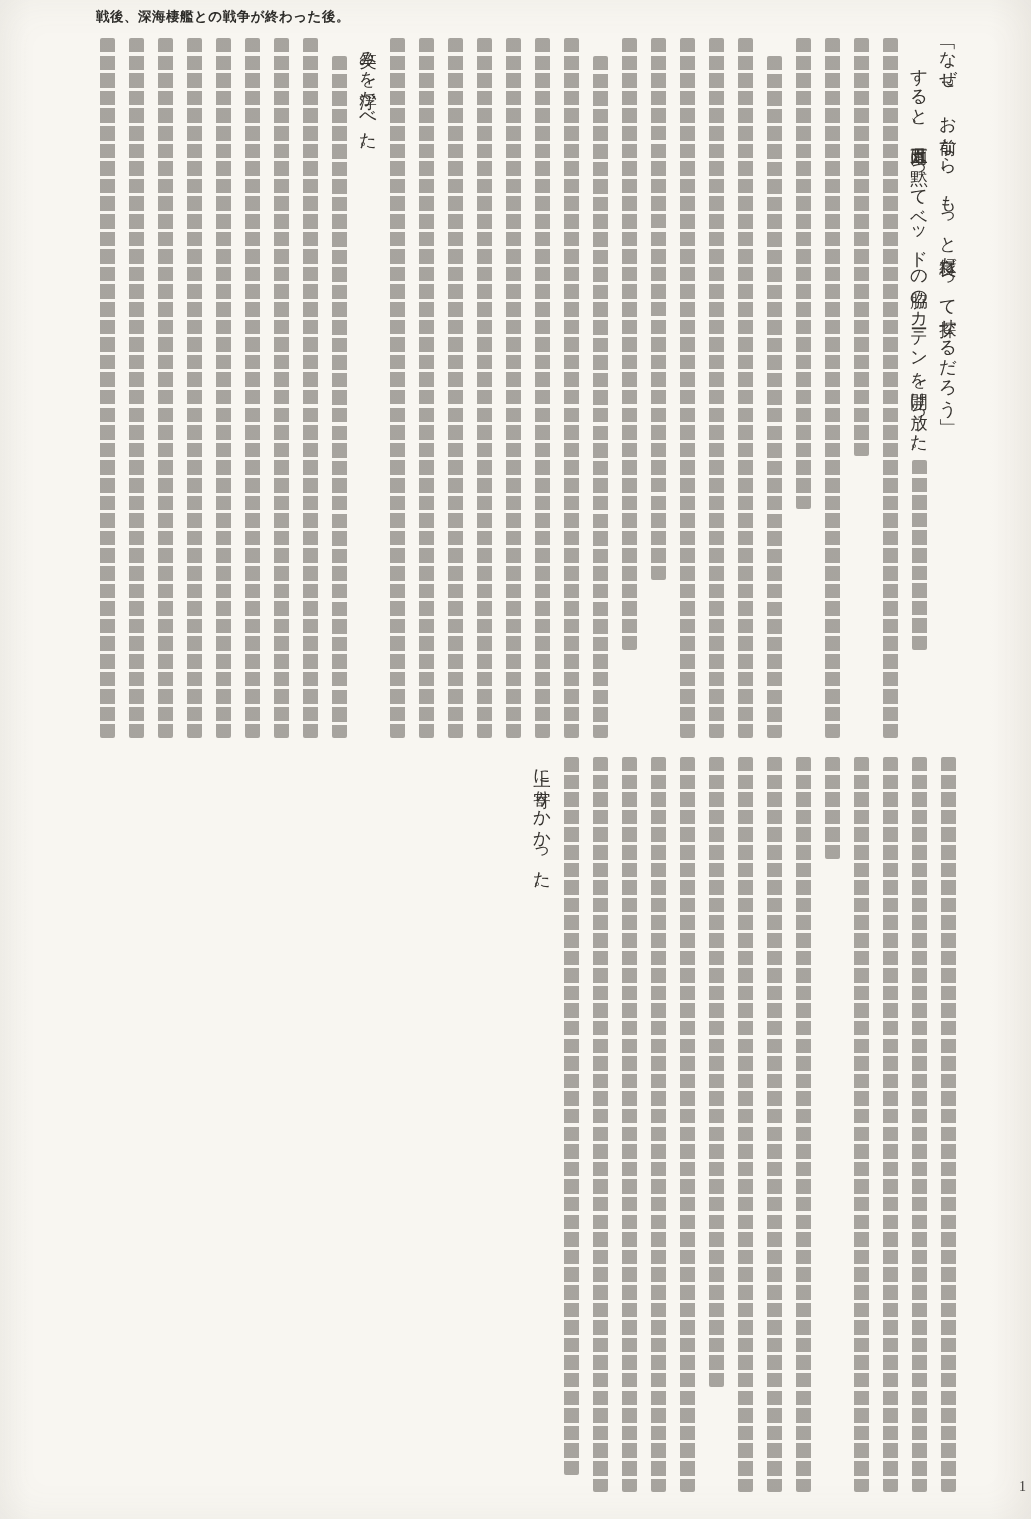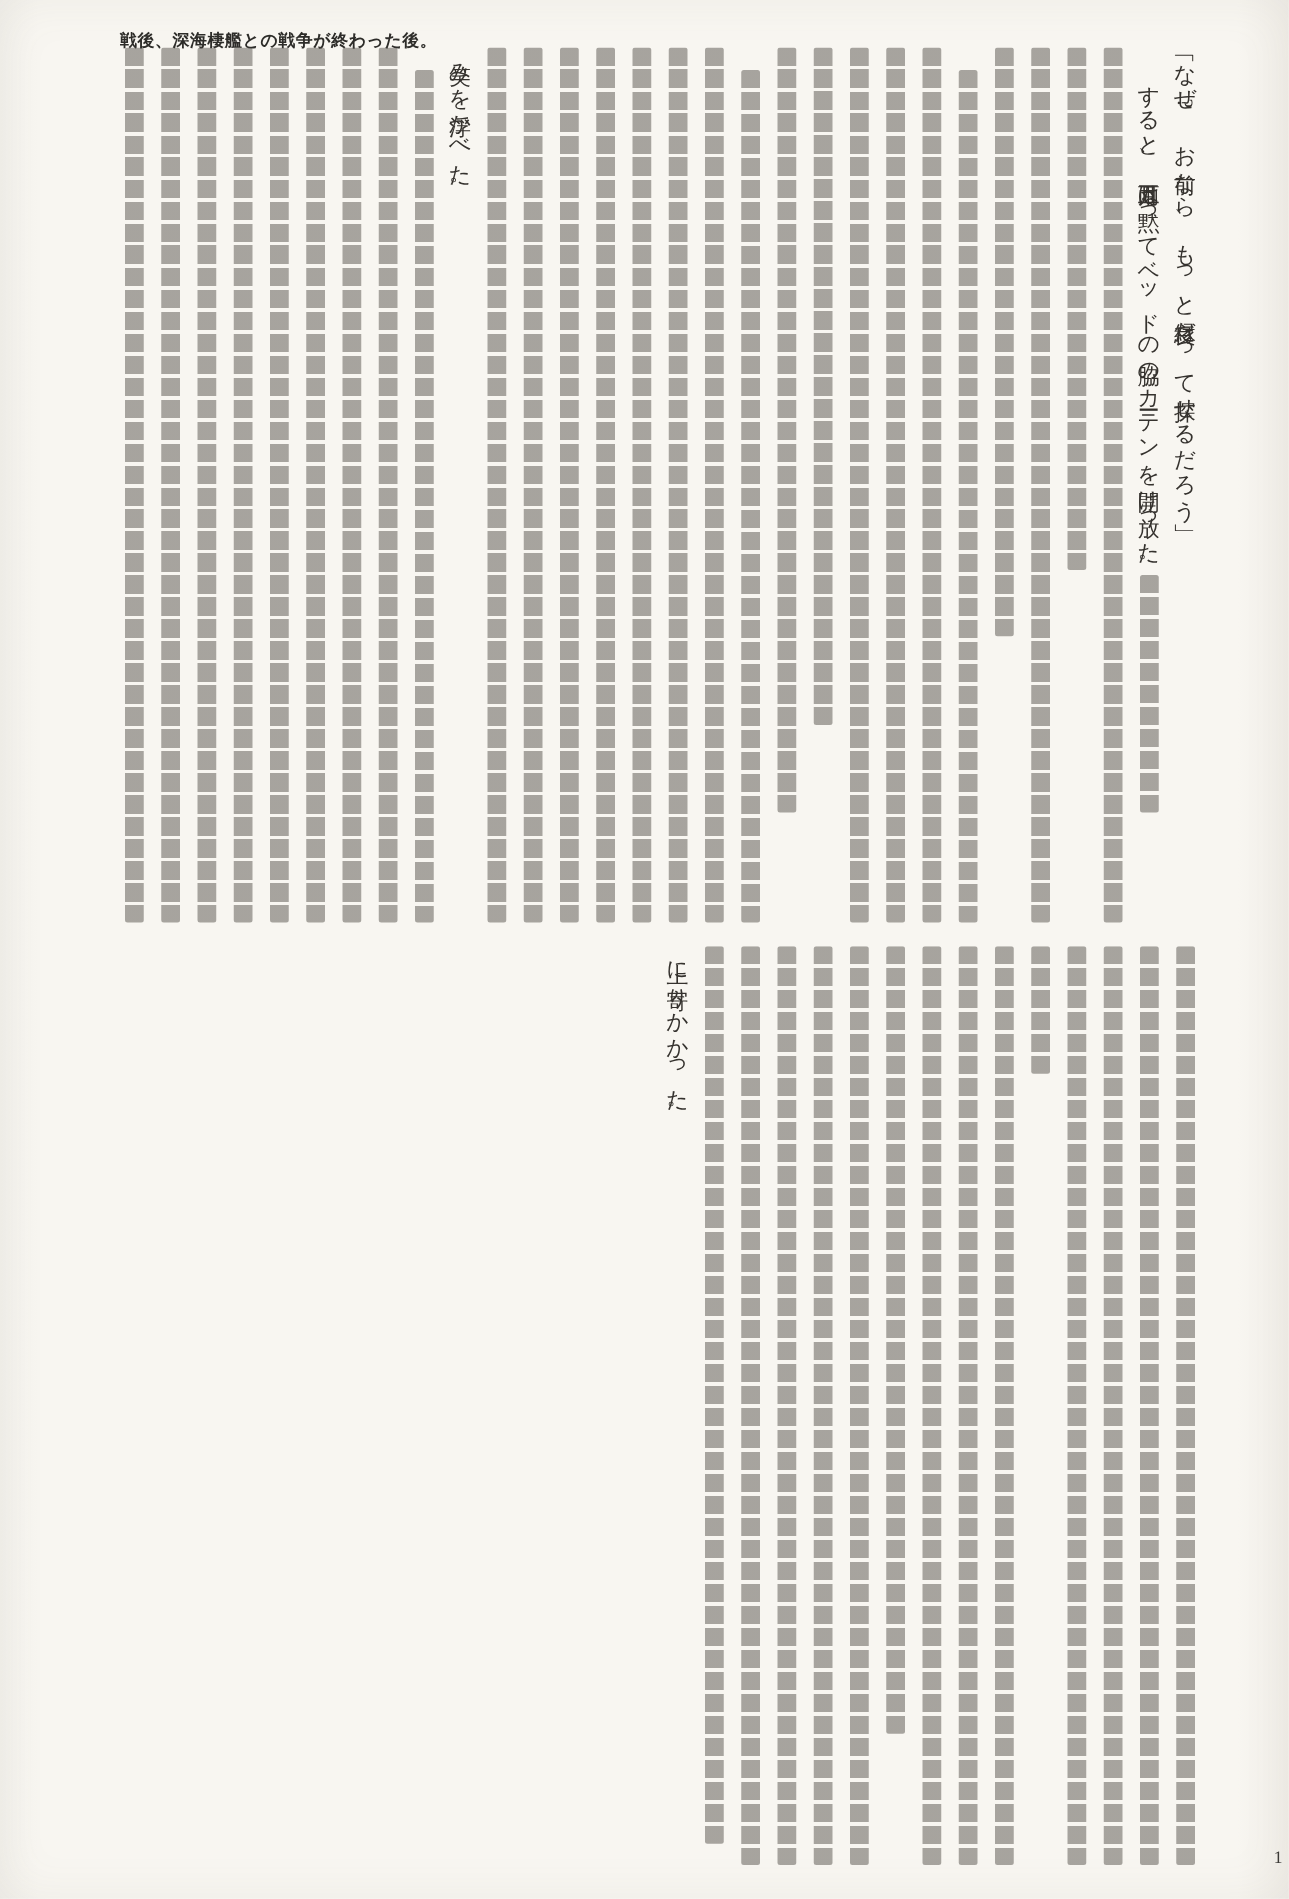--- a/index.html
+++ b/index.html
@@ -9,21 +9,20 @@
     background:linear-gradient(90deg,#f3f1ec 0,#f8f6f1 3%,#f8f6f1 96%,#f1eee8 100%);
     overflow:hidden;
     font-family:"Liberation Serif","DejaVu Serif",serif;
     box-shadow:inset 0 0 40px rgba(120,115,105,0.08);
   }
   .header{
     position:absolute;left:96px;top:8px;
     font-family:"DejaVu Sans","Liberation Sans",sans-serif;
     font-size:13.5px;font-weight:bold;color:#2d2c29;letter-spacing:0.5px;
     white-space:nowrap;
-    margin-top:16px;
   }
   .band{
     position:absolute;
     writing-mode:vertical-rl;
     text-orientation:mixed;
     color:#35322e;
     font-size:17.5px;
     letter-spacing:0.3px;
     overflow:hidden;
   }

